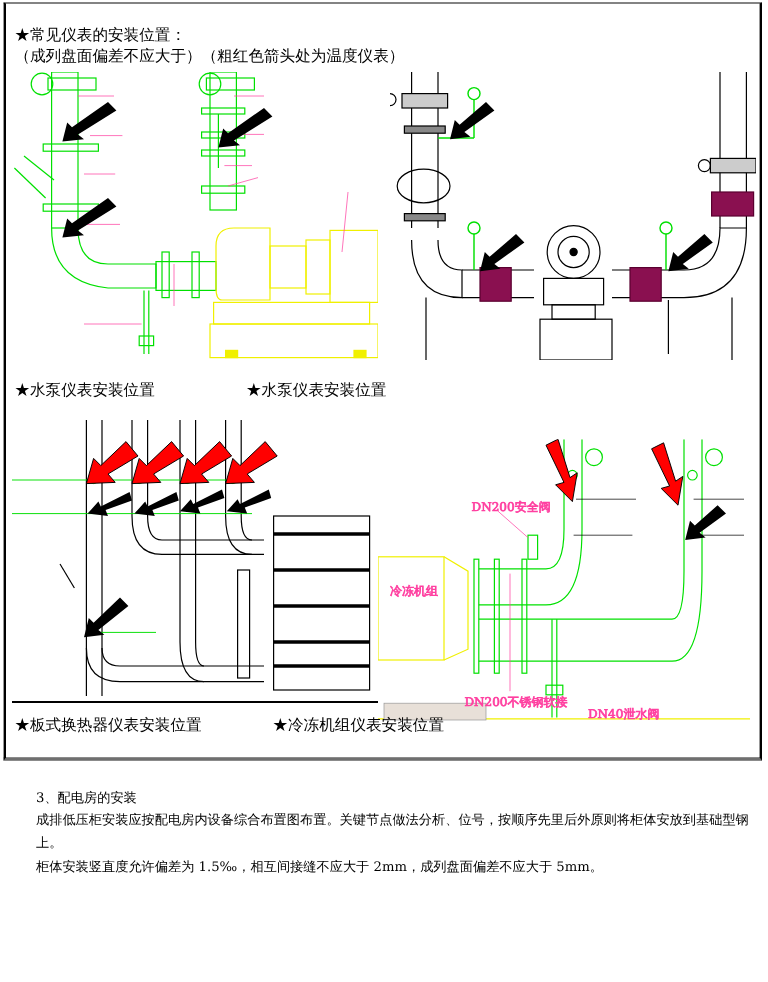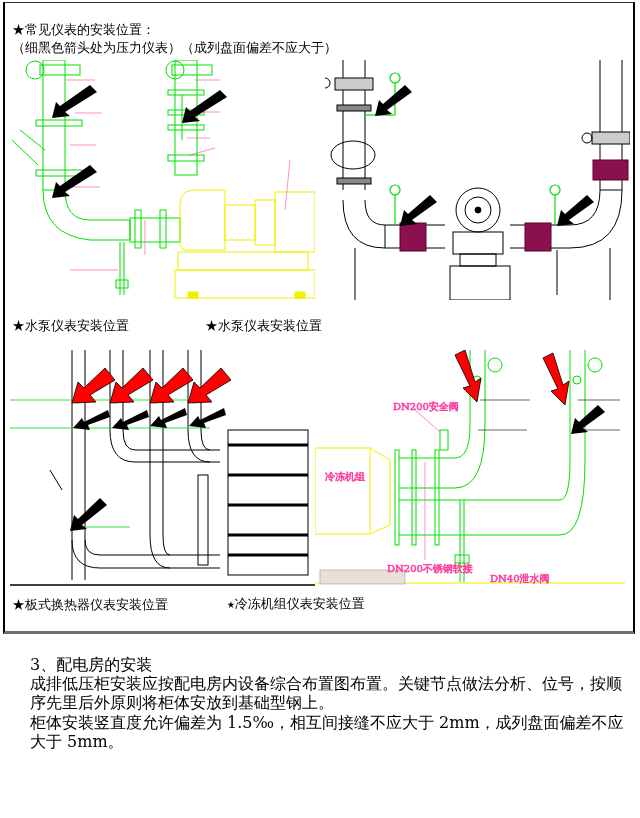--- a/index.html
+++ b/index.html
@@ -4,30 +4,30 @@
 <style>
   html, body { margin:0; padding:0; background:#ffffff; }
   body { width:640px; height:818px; position:relative; overflow:hidden;
          font-family: "DejaVu Serif", "Liberation Serif", serif; color:#000; }
   .frame { position:absolute; left:3px; top:2px; width:632px; height:632px;
            border-left:2px solid #000; border-right:2px solid #000; border-top:1px solid #333;
            border-bottom:3px solid #6f6f6f; box-sizing:border-box; }
   .cap { position:absolute; font-size:13px; line-height:16px; white-space:nowrap; }
   .fig { position:absolute; }
   .fig svg { display:block; }
-  .body-text { position:absolute; left:30px; top:655px; width:600px; font-size:16px; line-height:19.2px; }
+  .body-text { position:absolute; left:30px; top:655px; width:600px; font-size:11px; line-height:19.2px; }
   .body-text p { margin:0; }
 </style>
 </head>
 <body>
 
 <div class="frame"></div>
 
 <div class="cap" style="left:12px;top:22px;">★常见仪表的安装位置：</div>
-<div class="cap" style="left:12px;top:40px;">（细黑色箭头处为压力仪表）（成列盘面偏差不应大于）</div>
+<div class="cap" style="left:12px;top:40px;">（成列盘面偏差不应大于）（粗红色箭头处为温度仪表）</div>
 
 <div class="fig" style="left:10px;top:60px;">
 <svg width="305" height="240" viewBox="0 0 305 240">
   <g stroke="#00e000" fill="none" stroke-width="1">
     <rect x="33" y="0" width="22" height="130"></rect>
     <circle x="0" cx="25" cy="10" r="9"></circle>
     <rect x="30" y="5" width="40" height="10"></rect>
     <rect x="26" y="60" width="46" height="6"></rect>
     <rect x="26" y="110" width="46" height="6"></rect>
     <path d="M33 130 Q33 175 80 180 L120 180 L120 160 L80 160 Q55 160 55 130"></path>
@@ -181,21 +181,21 @@
   <g fill="#000">
     <polygon points="98,60 100,67 78,75 80,80 63,78 72,68 74,72"></polygon>
     <polygon points="137,60 139,67 117,75 119,80 102,78 111,68 113,72"></polygon>
     <polygon points="175,58 177,65 155,73 157,78 140,76 149,66 151,70"></polygon>
     <polygon points="214,58 216,65 194,73 196,78 179,76 188,66 190,70"></polygon>
     <polygon points="90,148 97,155 72,175 77,179 60,181 64,165 68,169"></polygon>
   </g>
 </svg>
 </div>
 
-<div class="fig" style="left:315px;top:350px;">
+<div class="fig" style="left:315px;top:366px;">
 <svg width="315" height="240" viewBox="0 0 315 240">
   <g stroke="#f0f000" fill="none" stroke-width="1">
     <rect x="0" y="98" width="55" height="86"></rect>
     <path d="M55 98 L75 110 L75 175 L55 184"></path>
     <line x1="0" y1="233" x2="310" y2="233"></line>
   </g>
   <rect x="5" y="220" width="85" height="14" fill="#e8e0d8" stroke="#999" stroke-width="0.6"></rect>
   <g stroke="#00e000" fill="none" stroke-width="1">
     <rect x="80" y="100" width="4" height="95"></rect>
         <rect x="97" y="100" width="4" height="95"></rect>
@@ -235,19 +235,19 @@
     <polygon points="140,5 150,0 160,32 166,28 162,52 148,38 155,36"></polygon>
     <polygon points="228,8 238,3 248,35 254,31 250,55 236,41 243,39"></polygon>
   </g>
   <g fill="#000">
     <polygon points="283,55 290,62 268,78 273,82 256,84 260,68 264,72"></polygon>
   </g>
 </svg>
 </div>
 
 <div class="cap" style="left:12px;top:597px;">★板式换热器仪表安装位置</div>
-<div class="cap" style="left:227px;top:597px;font-family:Liberation Mono, monospace;">★冷冻机组仪表安装位置</div>
+<div class="cap" style="left:227px;top:597px;">★冷冻机组仪表安装位置</div>
 
 <div class="body-text">
   <p>3、配电房的安装</p>
   <p>成排低压柜安装应按配电房内设备综合布置图布置。关键节点做法分析、位号，按顺序先里后外原则将柜体安放到基础型钢上。</p>
   <p>柜体安装竖直度允许偏差为 1.5‰，相互间接缝不应大于 2mm，成列盘面偏差不应大于 5mm。</p>
 </div>
 
 </body></html>

